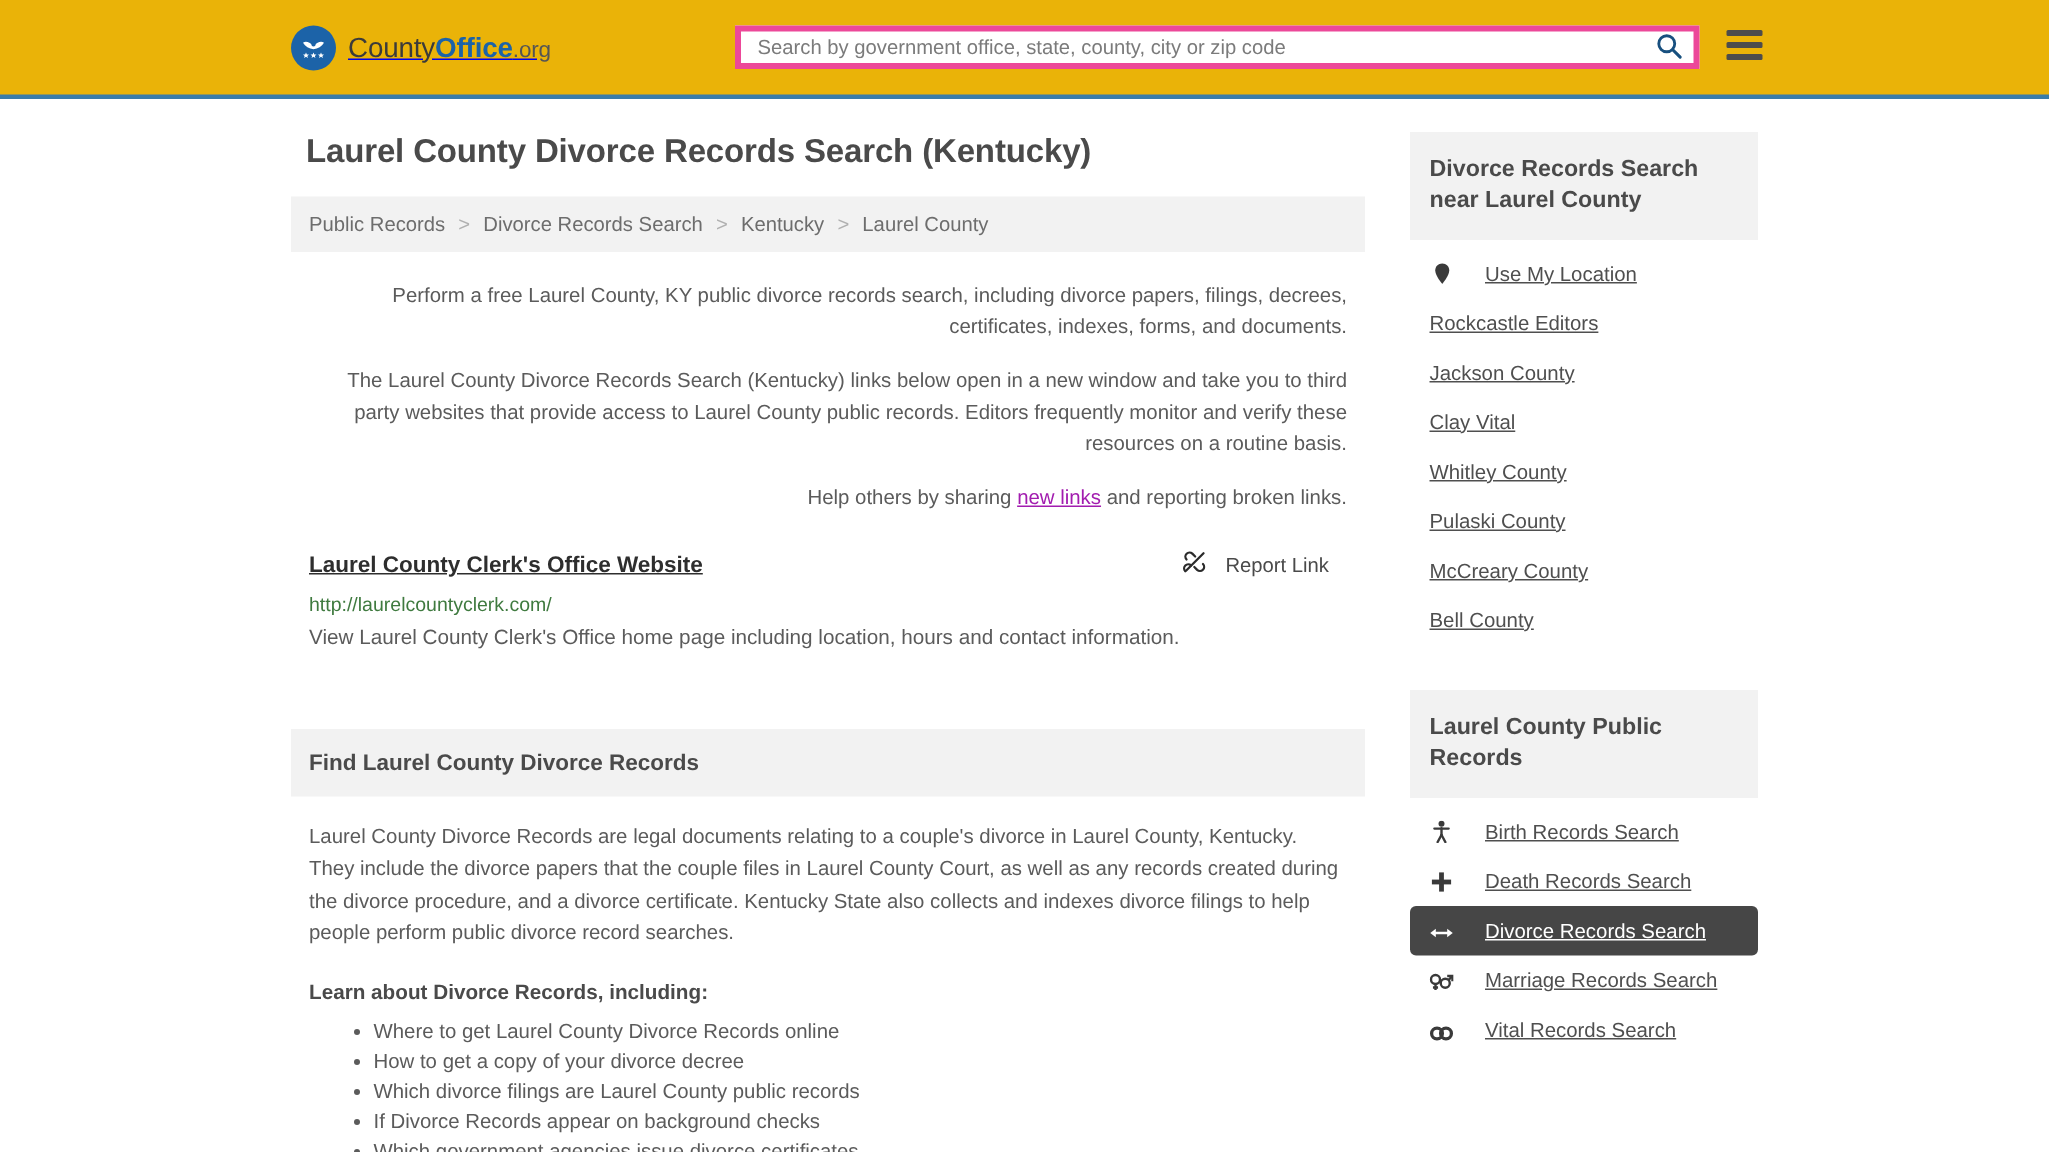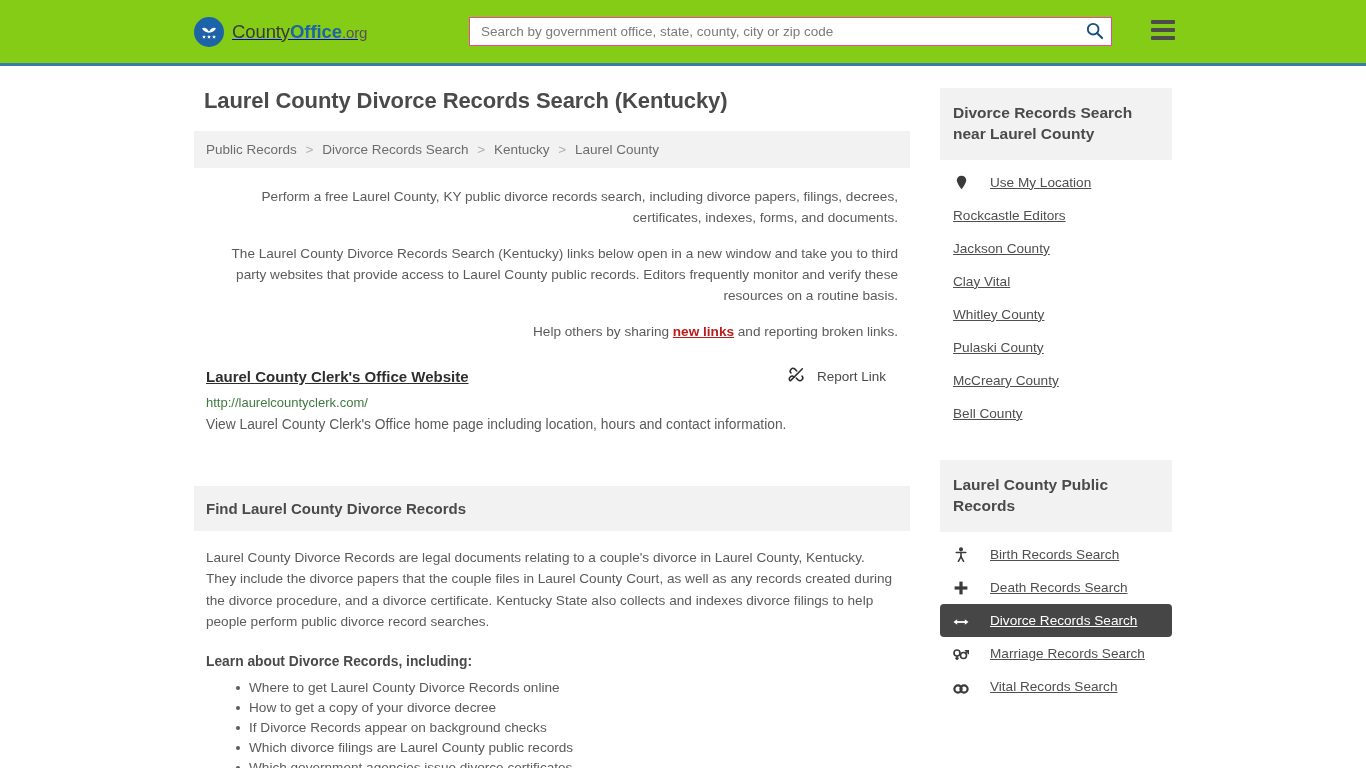--- a/index.html
+++ b/index.html
@@ -13,21 +13,21 @@
     height: 768px;
     overflow: hidden;
     font-family: "Liberation Sans", sans-serif;
     color: #4a4a4a;
     -webkit-font-smoothing: antialiased;
   }
 
   
   .site-header {
     height: 63px;
-    background: #84cc16;
+    background: #eab308;
     border-bottom: 3px solid #3a7ca8;
     display: flex;
     align-items: center;
     position: relative;
   }
   .brand {
     display: flex;
     align-items: center;
     margin-left: 194px;
     gap: 8px;
@@ -50,26 +50,26 @@
     color: #3b3b3b;
     letter-spacing: -0.1px;
     white-space: nowrap;
   }
   .brand-text .bold-blue { color: #1c63a8; font-weight: bold; }
   .brand-text .county { color: #3b3b3b; }
   .brand-text .tld { font-size: 15px; color: #555; }
 
   .search-wrap {
     position: absolute;
-    left: 469px;
+    left: 490px;
     top: 17px;
     width: 643px;
     height: 29px;
     background: #ffffff;
-    border: 1px solid #ec4899;
+    border: 4px solid #ec4899;
     display: flex;
     align-items: center;
     box-sizing: border-box;
   }
   .search-input {
     flex: 1;
     border: 0;
     outline: none;
     font-family: "Liberation Sans", sans-serif;
     font-size: 13.5px;
@@ -149,22 +149,22 @@
     text-align: right;
   }
   .body-copy p {
     font-size: 13.6px;
     line-height: 1.55;
     color: #5b5b5b;
     margin: 15px 0;
   }
   .body-copy p:first-child { margin-top: 18px; }
   .body-copy a.inline-link {
-    color: #b91c1c;
-    font-weight: bold;
+    color: #a21caf;
+    font-weight: normal;
     text-decoration: underline;
   }
 
   .link-block {
     padding: 0 12px;
     margin-top: 24px;
   }
   .link-row {
     display: flex;
     align-items: center;
@@ -360,22 +360,22 @@
       <div class="result-desc">View Laurel County Clerk's Office home page including location, hours and contact information.</div>
     </div>
 
     <div class="section-head">Find Laurel County Divorce Records</div>
     <div class="section-body">
       <p>Laurel County Divorce Records are legal documents relating to a couple's divorce in Laurel County, Kentucky. They include the divorce papers that the couple files in Laurel County Court, as well as any records created during the divorce procedure, and a divorce certificate. Kentucky State also collects and indexes divorce filings to help people perform public divorce record searches.</p>
       <div class="learn-label">Learn about Divorce Records, including:</div>
       <ul class="learn-list">
         <li>Where to get Laurel County Divorce Records online</li>
         <li>How to get a copy of your divorce decree</li>
+        <li>Which divorce filings are Laurel County public records</li>
         <li>If Divorce Records appear on background checks</li>
-        <li>Which divorce filings are Laurel County public records</li>
         <li>Which government agencies issue divorce certificates</li>
       </ul>
     </div>
   </div>
 
   <div class="sidebar">
 
     <div class="sb-head">Divorce Records Search near Laurel County</div>
 
     <div class="sb-list">

